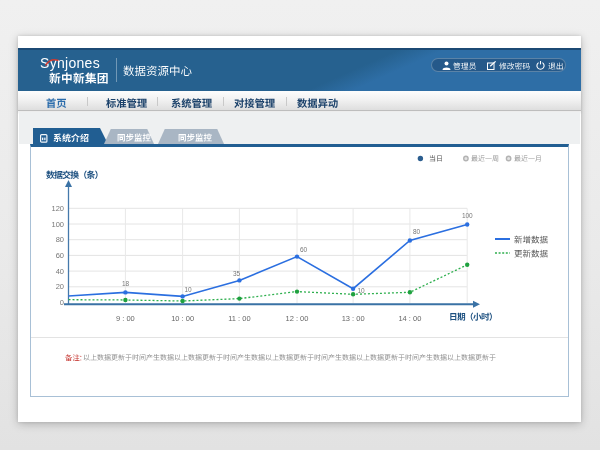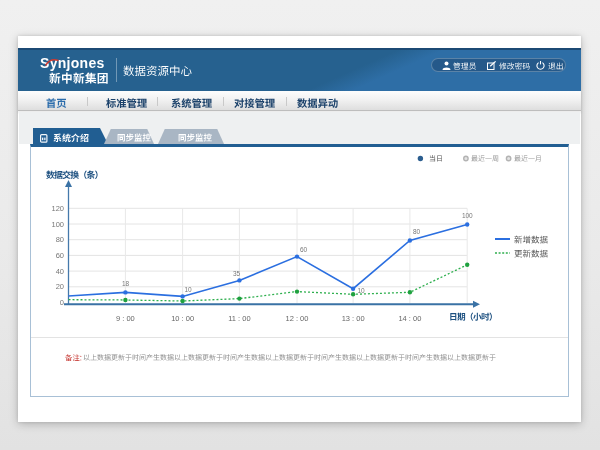--- a/index.html
+++ b/index.html
@@ -1,20 +1,20 @@
 <!DOCTYPE html>
 <html><head><meta charset="utf-8"><style>
 *{margin:0;padding:0;box-sizing:border-box}
 html,body{width:600px;height:450px;overflow:hidden}
 body{font-family:"Liberation Sans",sans-serif;background:linear-gradient(180deg,#f0f0f0 0%,#eaeaea 55%,#e2e2e2 100%);position:relative}
 .abs{position:absolute}
 </style></head><body>
 <div class="abs" style="left:18px;top:36px;width:563px;height:386px;background:#fff;box-shadow:0 2px 9px rgba(0,0,0,.22),0 0 3px rgba(0,0,0,.12)"></div>
 <div class="abs" style="left:18px;top:48px;width:563px;height:43px;background:linear-gradient(156deg,#26618f 0%,#26618f 58%,#2e6ea6 65%,#2e6ea6 100%);border-top:2px solid #1c4a74"></div>
-<div class="abs" style="left:40px;top:55px;width:120px;color:#fff;font-size:14px;font-weight:bold;letter-spacing:.3px">Synjones</div>
+<div class="abs" style="left:40px;top:55px;width:120px;color:#fff;font-size:14px;font-weight:normal;letter-spacing:.3px">Synjones</div>
 <svg class="abs" style="left:45px;top:57px" width="16" height="10">
     <path d="M0.5 8.5 Q 5.5 0.5 13.5 3.5" stroke="#cf3a30" stroke-width="1.5" fill="none"></path>
   </svg>
 <svg style="position:absolute;left:48px;top:68.9px;overflow:visible" width="62" height="17">
     <path transform="translate(1,13.6)" d="M1.3 -2.7C1.1 -2.0 0.7 -1.3 0.3 -0.9C0.6 -0.7 1.0 -0.4 1.2 -0.2C1.7 -0.8 2.1 -1.6 2.4 -2.4ZM4.2 -2.3C4.5 -1.7 4.9 -1.0 5.1 -0.5L6.1 -1.1C5.9 -0.7 5.7 -0.3 5.5 0.1C5.8 0.2 6.4 0.7 6.6 0.9C7.6 -0.6 7.8 -3.0 7.8 -4.7V-4.8H8.9V1.0H10.3V-4.8H11.4V-6.1H7.8V-8.0C8.9 -8.2 10.2 -8.5 11.2 -8.9L10.1 -9.9C9.2 -9.5 7.8 -9.1 6.5 -8.9V-4.7C6.5 -3.6 6.4 -2.3 6.1 -1.1C5.9 -1.5 5.5 -2.2 5.1 -2.8ZM2.4 -7.7H4.1C4.0 -7.3 3.8 -6.7 3.6 -6.2H2.2L2.8 -6.4C2.7 -6.7 2.6 -7.3 2.4 -7.7ZM2.3 -9.8C2.4 -9.5 2.5 -9.2 2.7 -8.9H0.6V-7.7H2.2L1.3 -7.5C1.4 -7.1 1.5 -6.6 1.6 -6.2H0.4V-5.1H2.7V-4.2H0.5V-3.0H2.7V-0.4C2.7 -0.3 2.7 -0.3 2.5 -0.3C2.4 -0.3 2.0 -0.3 1.7 -0.3C1.8 0.0 2.0 0.5 2.1 0.8C2.7 0.8 3.2 0.8 3.5 0.6C3.9 0.4 4.0 0.1 4.0 -0.4V-3.0H5.9V-4.2H4.0V-5.1H6.1V-6.2H4.9C5.1 -6.6 5.3 -7.1 5.4 -7.5L4.4 -7.7H5.9V-8.9H4.1C3.9 -9.2 3.7 -9.7 3.6 -10.1Z M17.1 -10.0V-8.0H13.0V-2.0H14.4V-2.6H17.1V1.1H18.6V-2.6H21.2V-2.1H22.7V-8.0H18.6V-10.0ZM14.4 -4.0V-6.6H17.1V-4.0ZM21.2 -4.0H18.6V-6.6H21.2Z M25.2 -2.7C25.0 -2.0 24.6 -1.3 24.2 -0.9C24.5 -0.7 24.9 -0.4 25.1 -0.2C25.6 -0.8 26.0 -1.6 26.3 -2.4ZM28.1 -2.3C28.4 -1.7 28.8 -1.0 29.0 -0.5L30.0 -1.1C29.8 -0.7 29.6 -0.3 29.4 0.1C29.7 0.2 30.3 0.7 30.5 0.9C31.5 -0.6 31.7 -3.0 31.7 -4.7V-4.8H32.8V1.0H34.2V-4.8H35.3V-6.1H31.7V-8.0C32.8 -8.2 34.1 -8.5 35.1 -8.9L34.0 -9.9C33.1 -9.5 31.7 -9.1 30.4 -8.9V-4.7C30.4 -3.6 30.3 -2.3 30.0 -1.1C29.8 -1.5 29.4 -2.2 29.0 -2.8ZM26.3 -7.7H28.0C27.9 -7.3 27.7 -6.7 27.5 -6.2H26.1L26.7 -6.4C26.6 -6.7 26.5 -7.3 26.3 -7.7ZM26.2 -9.8C26.3 -9.5 26.4 -9.2 26.6 -8.9H24.5V-7.7H26.1L25.2 -7.5C25.3 -7.1 25.4 -6.6 25.5 -6.2H24.3V-5.1H26.6V-4.2H24.4V-3.0H26.6V-0.4C26.6 -0.3 26.6 -0.3 26.4 -0.3C26.3 -0.3 25.9 -0.3 25.6 -0.3C25.7 0.0 25.9 0.5 26.0 0.8C26.6 0.8 27.1 0.8 27.4 0.6C27.8 0.4 27.9 0.1 27.9 -0.4V-3.0H29.8V-4.2H27.9V-5.1H30.0V-6.2H28.8C29.0 -6.6 29.2 -7.1 29.3 -7.5L28.3 -7.7H29.8V-8.9H28.0C27.8 -9.2 27.6 -9.7 27.5 -10.1Z M41.0 -3.3V-2.7H36.4V-1.6H39.8C38.7 -1.0 37.3 -0.5 36.0 -0.2C36.3 0.1 36.7 0.6 36.9 1.0C38.3 0.6 39.8 -0.1 41.0 -1.0V1.0H42.4V-1.0C43.6 -0.2 45.1 0.5 46.5 0.9C46.7 0.6 47.1 0.1 47.4 -0.2C46.1 -0.5 44.8 -1.0 43.7 -1.6H47.1V-2.7H42.4V-3.3ZM41.5 -6.4V-5.9H39.1V-6.4ZM41.3 -9.7C41.5 -9.5 41.6 -9.2 41.7 -8.9H39.8C40.0 -9.2 40.2 -9.5 40.3 -9.8L38.9 -10.1C38.4 -9.0 37.4 -7.8 36.1 -6.9C36.4 -6.7 36.9 -6.2 37.1 -5.9C37.3 -6.1 37.5 -6.3 37.7 -6.5V-3.1H39.1V-3.4H46.8V-4.5H42.9V-5.0H46.0V-5.9H42.9V-6.4H46.0V-7.3H42.9V-7.8H46.5V-8.9H43.2C43.0 -9.3 42.8 -9.7 42.6 -10.1ZM41.5 -7.3H39.1V-7.8H41.5ZM41.5 -5.0V-4.5H39.1V-5.0Z M48.6 -9.6V1.1H50.1V0.6H57.2V1.1H58.7V-9.6ZM50.1 -0.6V-8.3H57.2V-0.6ZM54.0 -7.9V-6.6H50.6V-5.4H53.5C52.6 -4.3 51.4 -3.4 50.3 -2.9C50.6 -2.6 51.0 -2.2 51.2 -1.9C52.1 -2.4 53.1 -3.1 54.0 -4.0V-2.4C54.0 -2.3 53.9 -2.2 53.8 -2.2C53.7 -2.2 53.2 -2.2 52.7 -2.2C52.9 -1.9 53.1 -1.3 53.2 -1.0C53.9 -1.0 54.5 -1.0 54.9 -1.2C55.3 -1.4 55.4 -1.8 55.4 -2.4V-5.4H56.8V-6.6H55.4V-7.9Z" fill="#ffffff"></path>
   </svg>
 <div class="abs" style="left:116px;top:58px;width:1px;height:24px;background:rgba(255,255,255,.35)"></div>
 <svg style="position:absolute;left:122px;top:62.3px;overflow:visible" width="71" height="16">
     <path transform="translate(1,13.2)" d="M5.1 -9.4C4.9 -9.0 4.5 -8.3 4.2 -7.9L4.8 -7.6C5.1 -8.0 5.5 -8.6 5.8 -9.1ZM1.0 -9.1C1.3 -8.6 1.6 -8.0 1.7 -7.6L2.4 -7.9C2.3 -8.3 2.0 -8.9 1.6 -9.4ZM4.7 -3.0C4.5 -2.4 4.1 -1.9 3.6 -1.4C3.2 -1.7 2.8 -1.9 2.3 -2.1C2.5 -2.3 2.7 -2.7 2.8 -3.0ZM1.3 -1.8C1.8 -1.5 2.5 -1.3 3.0 -1.0C2.3 -0.4 1.4 -0.1 0.5 0.2C0.6 0.3 0.8 0.6 0.9 0.8C1.9 0.5 2.9 0.1 3.7 -0.6C4.1 -0.3 4.5 -0.1 4.7 0.1L5.3 -0.5C5.0 -0.7 4.7 -0.9 4.3 -1.1C4.9 -1.7 5.4 -2.6 5.7 -3.6L5.2 -3.7L5.1 -3.7H3.2L3.4 -4.3L2.7 -4.5C2.6 -4.2 2.5 -4.0 2.4 -3.7H0.8V-3.0H2.0C1.8 -2.5 1.5 -2.1 1.3 -1.8ZM3.0 -9.7V-7.5H0.6V-6.8H2.7C2.1 -6.1 1.3 -5.3 0.4 -5.0C0.6 -4.8 0.8 -4.5 0.9 -4.3C1.6 -4.7 2.4 -5.4 3.0 -6.0V-4.6H3.8V-6.2C4.3 -5.8 5.0 -5.3 5.3 -5.0L5.8 -5.6C5.5 -5.8 4.5 -6.5 3.9 -6.8H6.1V-7.5H3.8V-9.7ZM7.2 -9.6C6.9 -7.5 6.4 -5.6 5.5 -4.4C5.7 -4.3 6.0 -4.0 6.2 -3.9C6.5 -4.3 6.7 -4.8 7.0 -5.4C7.2 -4.2 7.6 -3.2 8.0 -2.3C7.3 -1.2 6.4 -0.4 5.2 0.3C5.3 0.4 5.6 0.8 5.7 1.0C6.8 0.3 7.7 -0.5 8.4 -1.5C9.0 -0.5 9.7 0.3 10.6 0.8C10.7 0.6 11.0 0.3 11.2 0.1C10.2 -0.4 9.5 -1.2 8.9 -2.3C9.5 -3.5 9.9 -4.9 10.1 -6.6H10.9V-7.4H7.6C7.8 -8.1 7.9 -8.8 8.0 -9.4ZM9.3 -6.6C9.1 -5.3 8.8 -4.2 8.4 -3.2C8.0 -4.2 7.7 -5.4 7.5 -6.6Z M17.1 -2.7V0.9H17.8V0.5H21.4V0.9H22.2V-2.7H19.9V-4.2H22.5V-4.9H19.9V-6.2H22.1V-9.2H16.0V-5.7C16.0 -3.9 15.9 -1.3 14.7 0.4C14.9 0.5 15.3 0.8 15.5 0.9C16.4 -0.5 16.7 -2.4 16.8 -4.2H19.1V-2.7ZM16.9 -8.4H21.3V-6.9H16.9ZM16.9 -6.2H19.1V-4.9H16.9L16.9 -5.7ZM17.8 -0.3V-2.0H21.4V-0.3ZM13.4 -9.6V-7.3H12.0V-6.5H13.4V-4.0C12.8 -3.8 12.3 -3.7 11.8 -3.6L12.1 -2.7L13.4 -3.1V-0.2C13.4 0.0 13.4 0.0 13.2 0.0C13.1 0.1 12.6 0.1 12.1 0.0C12.2 0.3 12.4 0.6 12.4 0.8C13.1 0.9 13.6 0.8 13.8 0.7C14.1 0.6 14.2 0.3 14.2 -0.2V-3.4L15.5 -3.8L15.4 -4.6L14.2 -4.3V-6.5H15.5V-7.3H14.2V-9.6Z M24.0 -8.6C24.8 -8.3 25.9 -7.8 26.4 -7.4L26.8 -8.1C26.3 -8.5 25.2 -9.0 24.4 -9.2ZM23.6 -5.7 23.8 -4.9C24.7 -5.2 25.9 -5.6 27.0 -6.0L26.9 -6.7C25.7 -6.3 24.4 -5.9 23.6 -5.7ZM25.1 -4.3V-1.1H25.9V-3.5H31.6V-1.1H32.5V-4.3ZM28.4 -3.1C28.1 -1.2 27.2 -0.2 23.6 0.2C23.7 0.4 23.9 0.7 24.0 0.9C27.8 0.4 28.9 -0.8 29.3 -3.1ZM28.9 -0.9C30.4 -0.4 32.3 0.4 33.2 0.9L33.8 0.2C32.8 -0.3 30.8 -1.1 29.4 -1.5ZM28.6 -9.6C28.3 -8.8 27.7 -7.8 26.7 -7.1C26.9 -7.0 27.2 -6.8 27.3 -6.6C27.8 -7.0 28.2 -7.5 28.6 -7.9H29.9C29.6 -6.7 28.8 -5.7 26.7 -5.1C26.9 -5.0 27.1 -4.7 27.2 -4.5C28.8 -5.0 29.7 -5.7 30.3 -6.6C31.0 -5.7 32.1 -4.9 33.4 -4.6C33.5 -4.8 33.7 -5.1 33.9 -5.2C32.5 -5.6 31.2 -6.3 30.6 -7.3C30.7 -7.5 30.7 -7.7 30.8 -7.9H32.5C32.3 -7.5 32.1 -7.2 32.0 -6.9L32.7 -6.7C33.0 -7.1 33.4 -7.8 33.7 -8.5L33.0 -8.6L32.9 -8.6H29.0C29.1 -8.9 29.3 -9.2 29.4 -9.5Z M40.7 -4.7H44.2V-3.7H40.7ZM40.7 -6.3H44.2V-5.3H40.7ZM40.3 -2.4C40.0 -1.6 39.5 -0.8 38.9 -0.2C39.1 -0.1 39.5 0.1 39.6 0.2C40.1 -0.4 40.7 -1.3 41.1 -2.1ZM43.6 -2.2C44.0 -1.4 44.6 -0.5 44.8 0.1L45.6 -0.2C45.3 -0.8 44.8 -1.7 44.3 -2.4ZM35.5 -8.9C36.1 -8.5 37.0 -8.0 37.4 -7.6L37.9 -8.3C37.5 -8.6 36.6 -9.2 36.0 -9.5ZM34.9 -5.8C35.6 -5.5 36.4 -4.9 36.9 -4.6L37.4 -5.3C36.9 -5.6 36.1 -6.1 35.4 -6.4ZM35.2 0.3 35.9 0.8C36.5 -0.3 37.1 -1.7 37.6 -3.0L36.9 -3.4C36.4 -2.1 35.7 -0.6 35.2 0.3ZM38.4 -9.1V-5.9C38.4 -4.0 38.3 -1.4 37.0 0.4C37.2 0.5 37.5 0.7 37.7 0.9C39.0 -1.1 39.2 -3.9 39.2 -5.9V-8.3H45.4V-9.1ZM42.0 -8.2C41.9 -7.8 41.8 -7.3 41.6 -7.0H39.9V-3.0H42.0V0.0C42.0 0.1 41.9 0.2 41.8 0.2C41.6 0.2 41.1 0.2 40.6 0.2C40.7 0.4 40.8 0.7 40.8 0.9C41.6 0.9 42.1 0.9 42.4 0.8C42.7 0.7 42.8 0.4 42.8 0.0V-3.0H45.0V-7.0H42.5C42.6 -7.3 42.8 -7.6 42.9 -8.0Z M51.3 -9.7V-7.6H47.1V-2.1H48.0V-2.9H51.3V0.9H52.2V-2.9H55.5V-2.2H56.4V-7.6H52.2V-9.7ZM48.0 -3.7V-6.8H51.3V-3.7ZM55.5 -3.7H52.2V-6.8H55.5Z M60.9 -6.5V-0.7C60.9 0.4 61.3 0.7 62.5 0.7C62.8 0.7 64.5 0.7 64.8 0.7C66.1 0.7 66.4 0.1 66.5 -2.1C66.3 -2.2 65.9 -2.3 65.7 -2.5C65.6 -0.5 65.5 -0.1 64.8 -0.1C64.4 -0.1 62.9 -0.1 62.6 -0.1C61.9 -0.1 61.8 -0.2 61.8 -0.7V-6.5ZM59.1 -5.6C58.9 -4.2 58.5 -2.4 58.0 -1.2L58.9 -0.9C59.4 -2.1 59.7 -4.1 59.9 -5.4ZM66.3 -5.6C66.9 -4.2 67.5 -2.4 67.8 -1.2L68.6 -1.6C68.4 -2.7 67.7 -4.5 67.1 -5.9ZM61.4 -8.7C62.5 -7.9 63.9 -6.8 64.5 -6.1L65.1 -6.7C64.5 -7.4 63.1 -8.5 62.0 -9.3Z" fill="#ffffff"></path>
   </svg>

